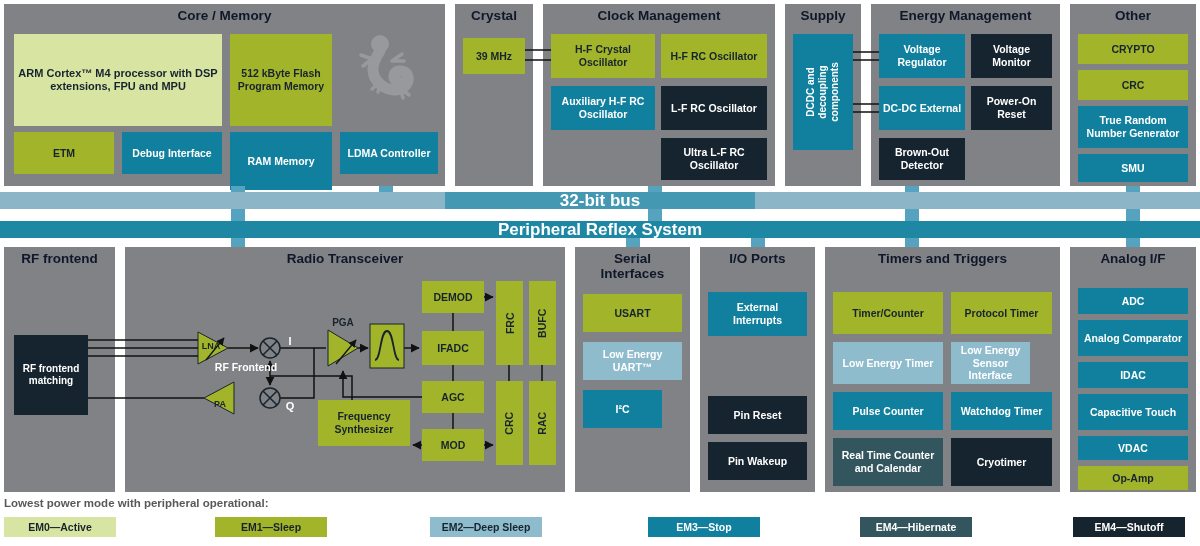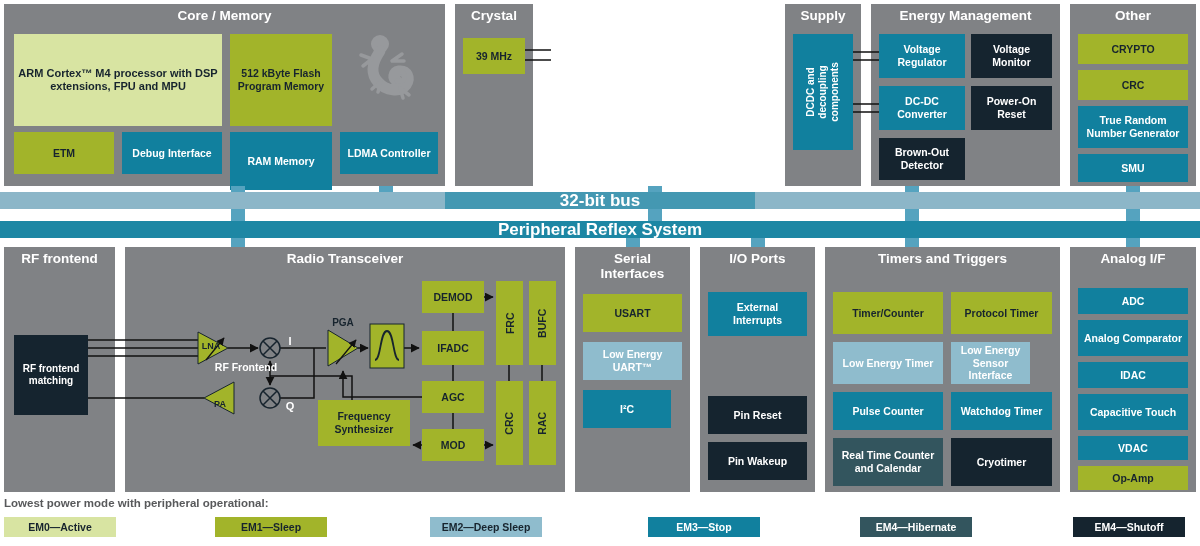--- a/index.html
+++ b/index.html
@@ -1,19 +1,19 @@
 <!DOCTYPE html>
 <html><head>
 <meta charset="utf-8">
 <style>
   *{margin:0;padding:0;box-sizing:border-box}
   body{font-family:"Liberation Sans",sans-serif;background:#fff}
   .page{position:relative;width:1200px;height:546px;background:#fff;overflow:hidden}
   .sec{position:absolute;background:#808285;z-index:0}
-  .sec-title{position:absolute;top:5px;left:0;right:0;padding:0 10px;text-align:center;color:#ffffff;
+  .sec-title{position:absolute;top:5px;left:0;right:0;padding:0 10px;text-align:center;color:#0f172a;
              font-weight:700;font-size:13.5px;line-height:1.1;z-index:3}
   .blk{position:absolute;display:flex;align-items:center;justify-content:center;text-align:center;
        font-weight:700;font-size:10.5px;line-height:1.2;padding:2px 3px;z-index:3}
   .lime{background:#d8e4a2;color:#17242e}
   .olive{background:#a2b42a;color:#17242e}
   .lblue{background:#8fbccd;color:#fff}
   .teal{background:#11809e;color:#fff}
   .slate{background:#33555e;color:#fff}
   .navy{background:#15242f;color:#fff}
   .rot{transform:rotate(-90deg);flex:none;white-space:normal;text-align:center;line-height:1.2}
@@ -53,33 +53,41 @@
     <div class="blk teal" style="left:118px;top:128px;width:100px;height:42px">Debug Interface</div>
     <div class="blk teal" style="left:226px;top:128px;width:102px;height:58px">RAM Memory</div>
     <div class="blk teal" style="left:336px;top:128px;width:98px;height:42px">LDMA Controller</div>
   </div>
 
   <div class="sec" style="left:455px;top:4px;width:78px;height:182px">
     <div class="sec-title">Crystal</div>
     <div class="blk olive" style="left:8px;top:34px;width:62px;height:36px">39 MHz</div>
   </div>
 
+  <div class="sec" style="left:543px;top:4px;width:232px;height:182px">
+    <div class="sec-title">Clock Management</div>
+    <div class="blk olive" style="left:8px;top:30px;width:104px;height:44px">H-F Crystal Oscillator</div>
+    <div class="blk olive" style="left:118px;top:30px;width:106px;height:44px">H-F RC Oscillator</div>
+    <div class="blk teal" style="left:8px;top:82px;width:104px;height:44px">Auxiliary H-F RC Oscillator</div>
+    <div class="blk navy" style="left:118px;top:82px;width:106px;height:44px">L-F RC Oscillator</div>
+    <div class="blk navy" style="left:118px;top:134px;width:106px;height:42px">Ultra L-F RC Oscillator</div>
+  </div>
 
   <div class="sec" style="left:785px;top:4px;width:76px;height:182px">
     <div class="sec-title">Supply</div>
     <div class="blk teal" style="left:8px;top:30px;width:60px;height:116px;font-size:10px">
       <div class="rot" style="width:98px">DCDC and decoupling components</div>
     </div>
   </div>
 
   <div class="sec" style="left:871px;top:4px;width:189px;height:182px">
     <div class="sec-title">Energy Management</div>
     <div class="blk teal" style="left:8px;top:30px;width:86px;height:44px">Voltage Regulator</div>
     <div class="blk navy" style="left:100px;top:30px;width:81px;height:44px">Voltage Monitor</div>
-    <div class="blk teal" style="left:8px;top:82px;width:86px;height:44px">DC-DC Converter</div>
+    <div class="blk teal" style="left:8px;top:82px;width:86px;height:44px">DC-DC External</div>
     <div class="blk navy" style="left:100px;top:82px;width:81px;height:44px">Power-On Reset</div>
     <div class="blk navy" style="left:8px;top:134px;width:86px;height:42px">Brown-Out Detector</div>
   </div>
 
   <div class="sec" style="left:1070px;top:4px;width:126px;height:182px">
     <div class="sec-title">Other</div>
     <div class="blk olive" style="left:8px;top:30px;width:110px;height:30px">CRYPTO</div>
     <div class="blk olive" style="left:8px;top:66px;width:110px;height:30px">CRC</div>
     <div class="blk teal" style="left:8px;top:102px;width:110px;height:42px">True Random Number Generator</div>
     <div class="blk teal" style="left:8px;top:150px;width:110px;height:28px">SMU</div>
@@ -124,21 +132,21 @@
     <div class="blk olive" style="left:404px;top:134px;width:27px;height:84px">
         <span class="rotw">RAC</span>
       </div>
     <div class="blk olive" style="left:193px;top:153px;width:92px;height:46px">Frequency Synthesizer</div>
   </div>
 
   <div class="sec" style="left:575px;top:247px;width:115px;height:245px">
     <div class="sec-title">Serial Interfaces</div>
     <div class="blk olive" style="left:8px;top:47px;width:99px;height:38px">USART</div>
     <div class="blk lblue" style="left:8px;top:95px;width:99px;height:38px">Low Energy UART™</div>
-    <div class="blk teal" style="left:8px;top:143px;width:88px;height:38px">I²C</div>
+    <div class="blk teal" style="left:8px;top:143px;width:79px;height:38px">I²C</div>
   </div>
 
   <div class="sec" style="left:700px;top:247px;width:115px;height:245px">
     <div class="sec-title">I/O Ports</div>
     <div class="blk teal" style="left:8px;top:45px;width:99px;height:44px">External Interrupts</div>
     <div class="blk navy" style="left:8px;top:149px;width:99px;height:38px">Pin Reset</div>
     <div class="blk navy" style="left:8px;top:195px;width:99px;height:38px">Pin Wakeup</div>
   </div>
 
   <div class="sec" style="left:825px;top:247px;width:235px;height:245px">

